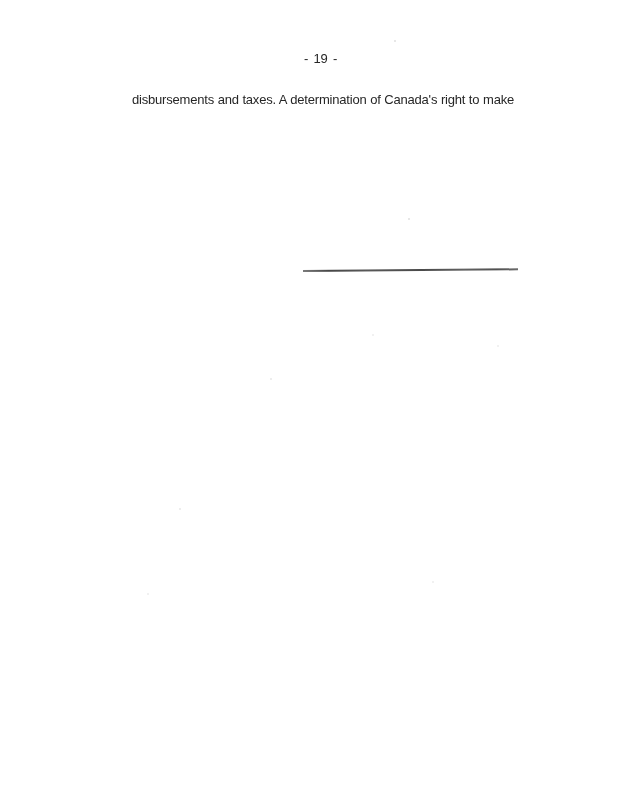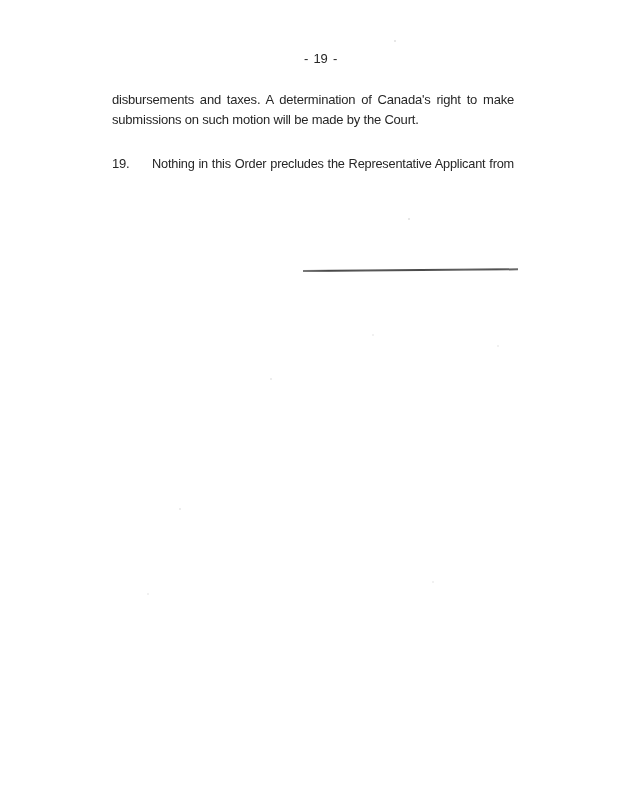--- a/index.html
+++ b/index.html
@@ -25,21 +25,21 @@
     word-spacing: 2px;
     padding-left: 9px;
   }
   .para {
     position: absolute;
     left: 112px;
     width: 402px;
   }
   .para-continuation { top: 90px; }
   .para-19 { top: 154px; }
-  .line { height: 20px; }
+  .line { height: 20px; margin-left: 20px; }
   .just {
     text-align: justify;
     text-align-last: justify;
   }
   .numbered-line { position: relative; }
   .para-number {
     position: absolute;
     left: 0;
     top: 0;
   }
@@ -70,28 +70,23 @@
 </style>
 </head>
 <body>
 
 <div class="page" style="--page-bg: #ffffff; --text-color: #262626;">
 
   <div class="page-number">- 19 -</div>
 
   <div class="para para-continuation">
     <div class="line just fit-line" style="">disbursements and taxes. A determination of Canada's right to make</div>
-    <div class="line fit-line" style="">submissions on such motion will be made by the Court.</div>
   </div>
 
   <div class="para para-19">
-    <div class="line numbered-line">
-      <span class="para-number">19.</span>
-      <span class="body-text just fit-line" style="font-size: 12.75px;">Nothing in this Order precludes the Representative Applicant from</span>
-    </div>
   </div>
 
   <div class="sig-line"></div>
 
   <div class="speck" style="left:394px; top:40px;"></div>
   <div class="speck" style="left:408px; top:218px;"></div>
   <div class="speck" style="left:270px; top:378px; opacity:0.25;"></div>
   <div class="speck" style="left:372px; top:334px; opacity:0.2;"></div>
   <div class="speck" style="left:497px; top:345px; opacity:0.2;"></div>
   <div class="speck" style="left:179px; top:508px; opacity:0.25;"></div>

